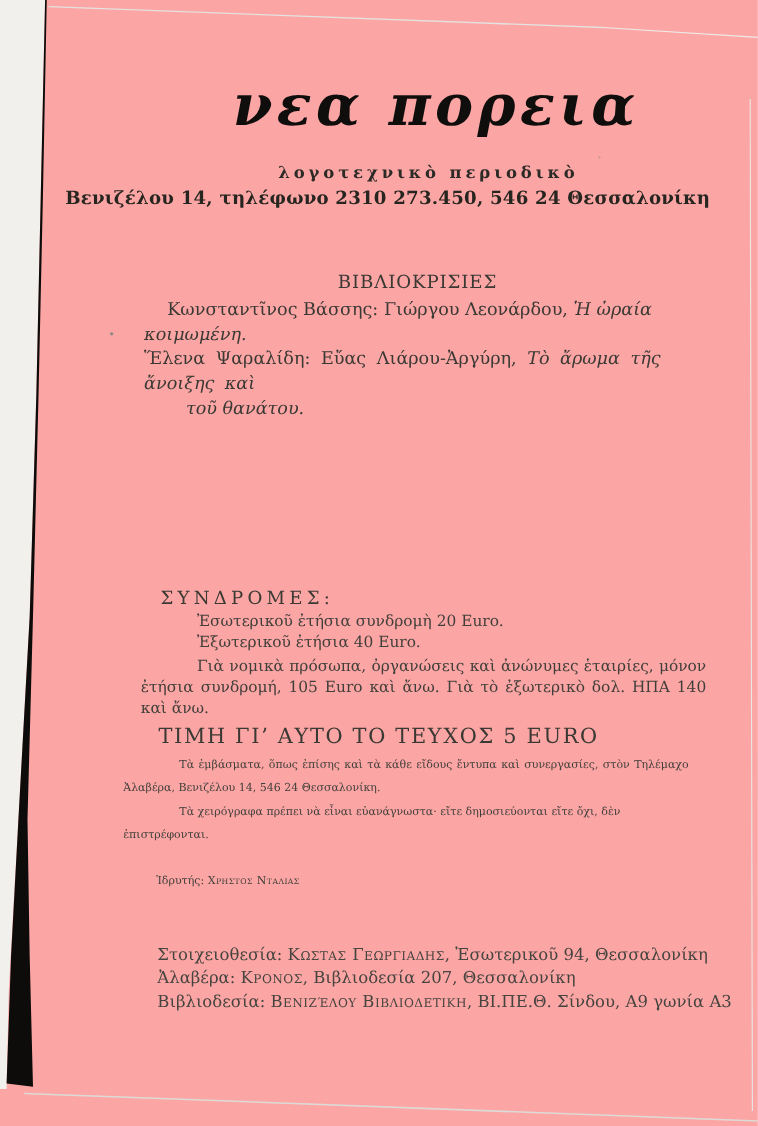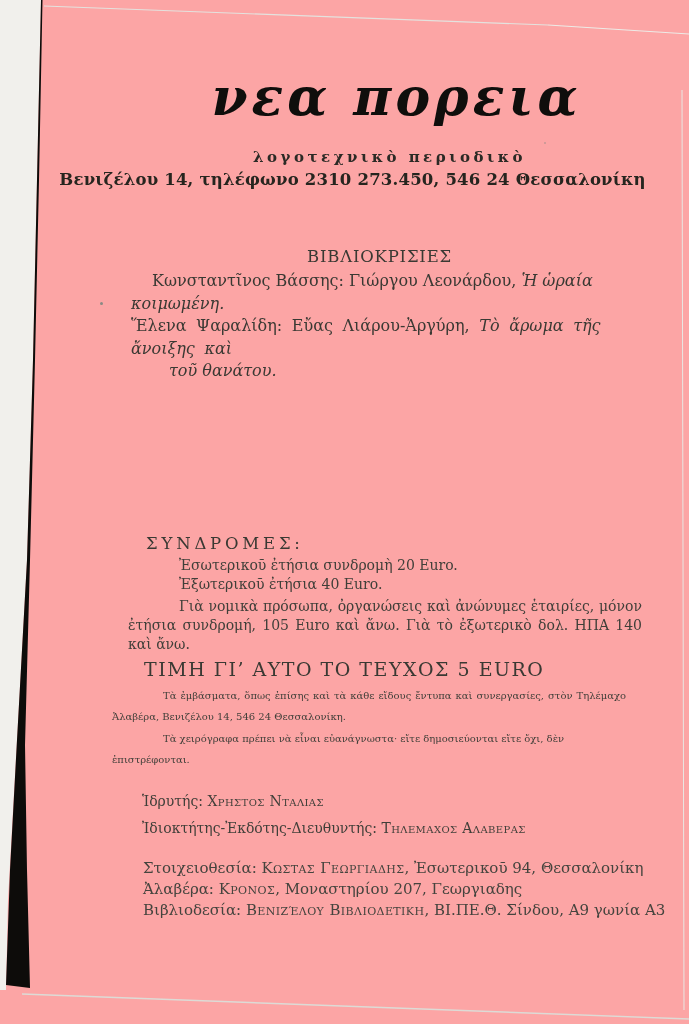--- a/index.html
+++ b/index.html
@@ -81,21 +81,21 @@
   .price-paras {
     left: 112px; top: 686px; width: 514px;
     font-size: 10px; line-height: 20.5px;
     color: #403f39;
   }
   .price-para1 { text-align: justify; }
   .price-para2 { margin-top: 2px !important; }
 
   .colophon-block {
     left: 142px; top: 788px;
-    font-size: 14px; line-height: 27px;
+    font-size: 10px; line-height: 27px;
     color: #403f39;
   }
   .production-block {
     left: 143px; top: 858px;
     font-size: 15px; line-height: 21px;
     color: #45443e;
   }
   .sc { font-variant: small-caps; letter-spacing: 0.4px; }
 
   .speck {
@@ -139,22 +139,21 @@
   </div>
 
   <div class="abs price-heading">ΤΙΜΗ ΓΙ’ ΑΥΤΟ ΤΟ ΤΕΥΧΟΣ 5 EURO</div>
   <div class="abs price-paras">
     <p class="price-para1">Τὰ ἐμβάσματα, ὅπως ἐπίσης καὶ τὰ κάθε εἴδους ἔντυπα καὶ συνεργασίες, στὸν Τηλέμαχο Ἀλαβέρα, Βενιζέλου 14, 546 24 Θεσσαλονίκη.</p>
     <p class="price-para2">Τὰ χειρόγραφα πρέπει νὰ εἶναι εὐανάγνωστα· εἴτε δημοσιεύονται εἴτε ὄχι, δὲν ἐπιστρέφονται.</p>
   </div>
 
   <div class="abs colophon-block">
     <div><span>Ἱδρυτής: </span><span class="sc">Χρηστος Νταλιας</span></div>
-    <div><span>Ἰδιοκτήτης-Ἐκδότης-Διευθυντής: </span><span class="sc">Τηλεμαχος Αλαβερας</span></div>
   </div>
 
   <div class="abs production-block">
     <div><span>Στοιχειοθεσία: </span><span class="sc">Κωστας Γεωργιαδης</span><span>, Ἐσωτερικοῦ 94, Θεσσαλονίκη</span></div>
-    <div><span>Ἀλαβέρα: </span><span class="sc">Κρονος</span><span>, Μοναστηρίου 207, Γεωργιαδης</span></div>
+    <div><span>Ἀλαβέρα: </span><span class="sc">Κρονος</span><span>, Βιβλιοδεσία 207, Θεσσαλονίκη</span></div>
     <div><span>Βιβλιοδεσία: </span><span class="sc">Βενιζέλου Βιβλιοδετικη</span><span>, ΒΙ.ΠΕ.Θ. Σίνδου, Α9 γωνία Α3</span></div>
   </div>
 
 </div>
 
 </body></html>

